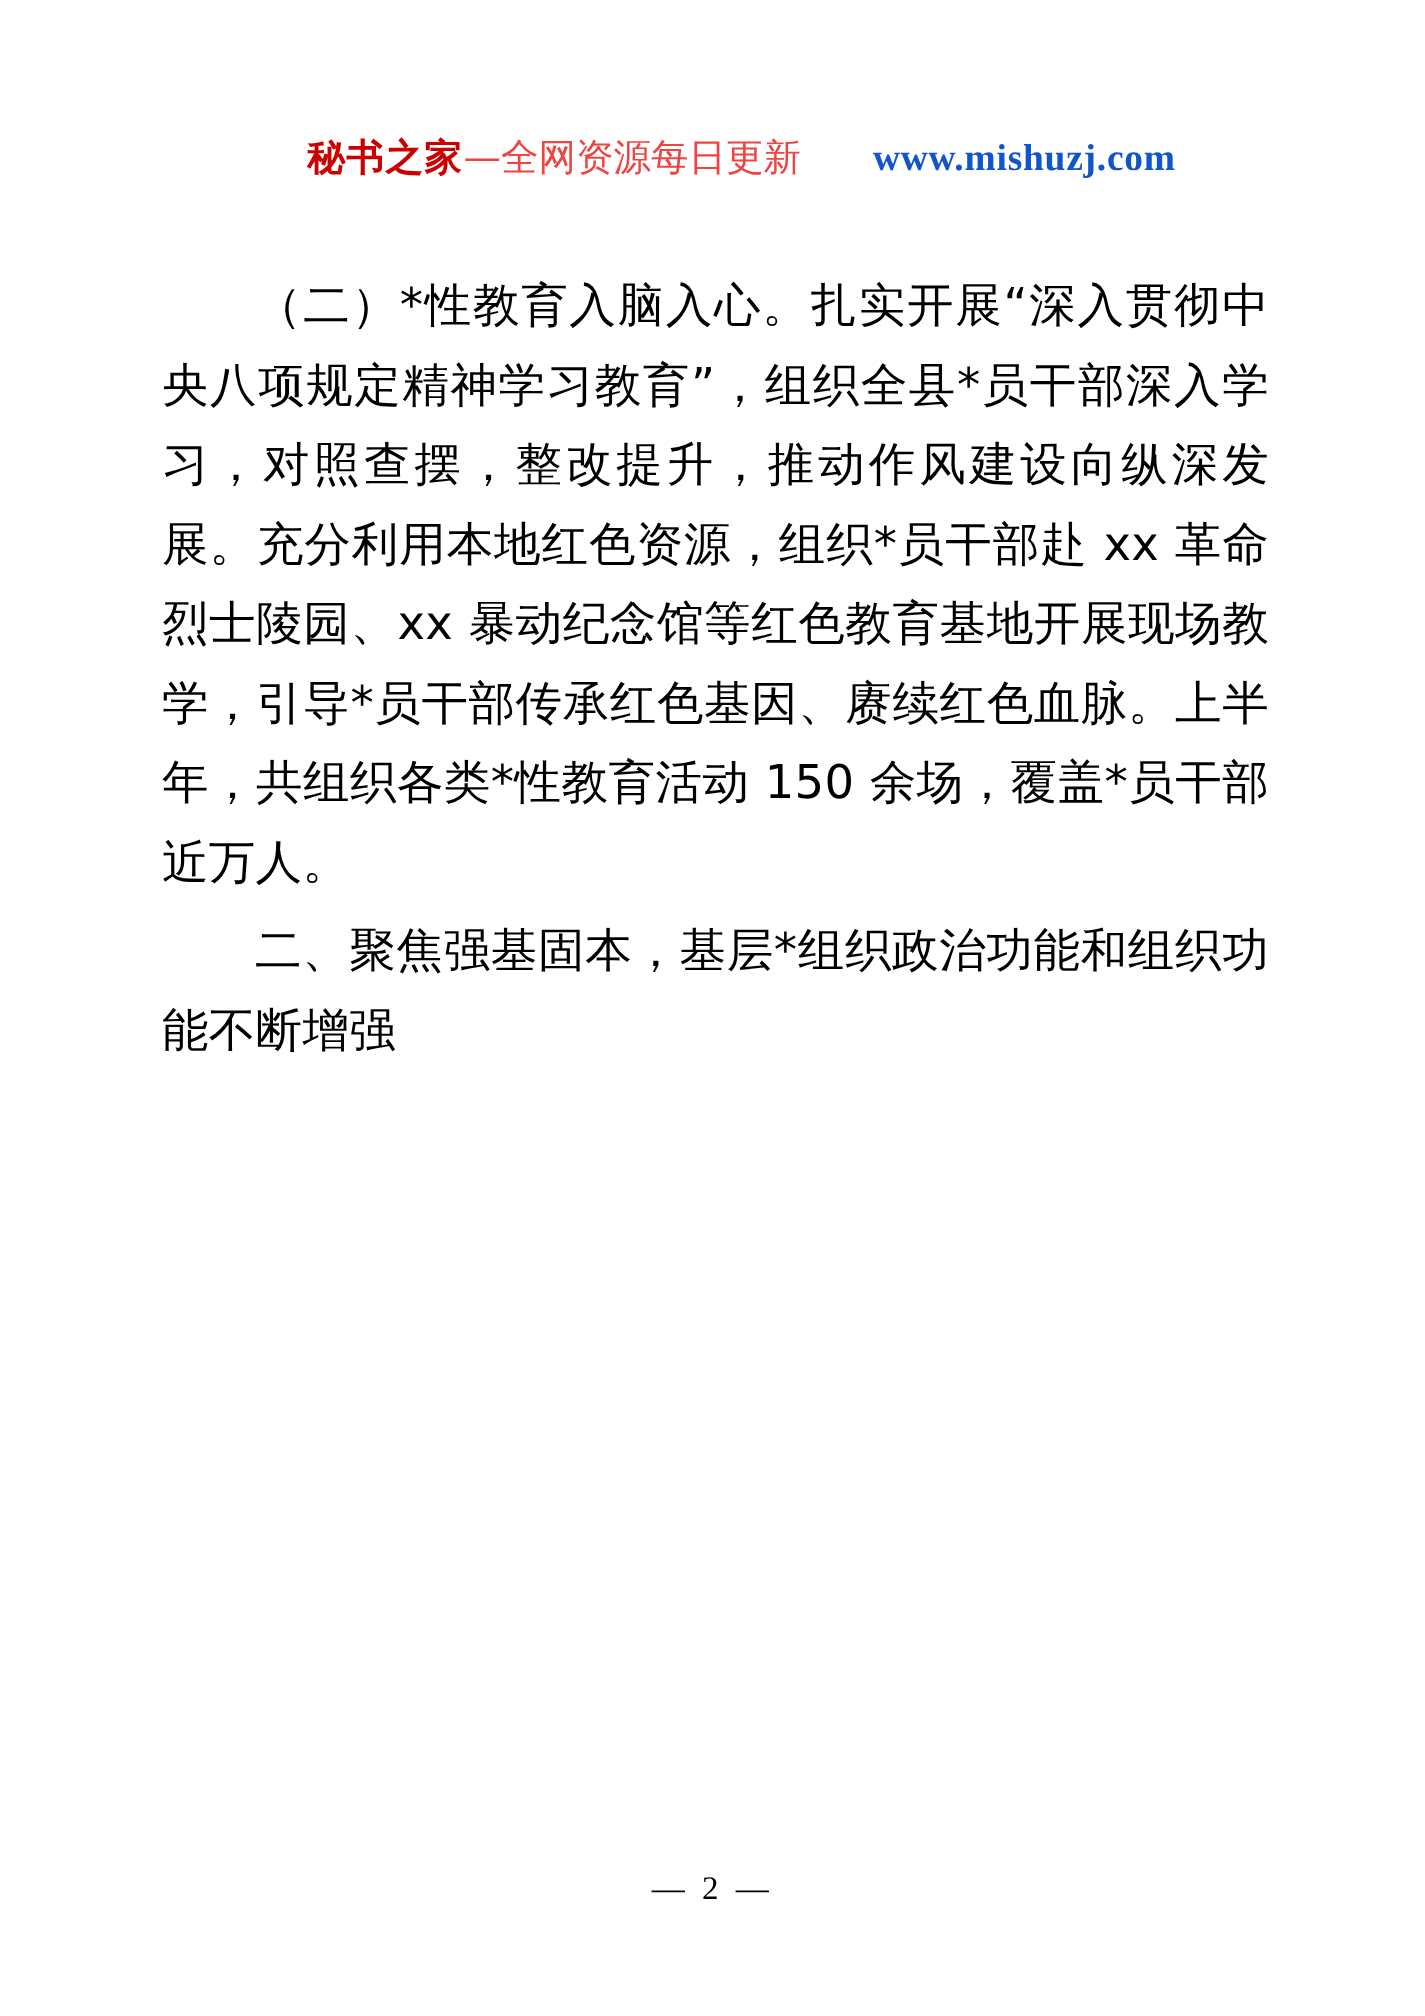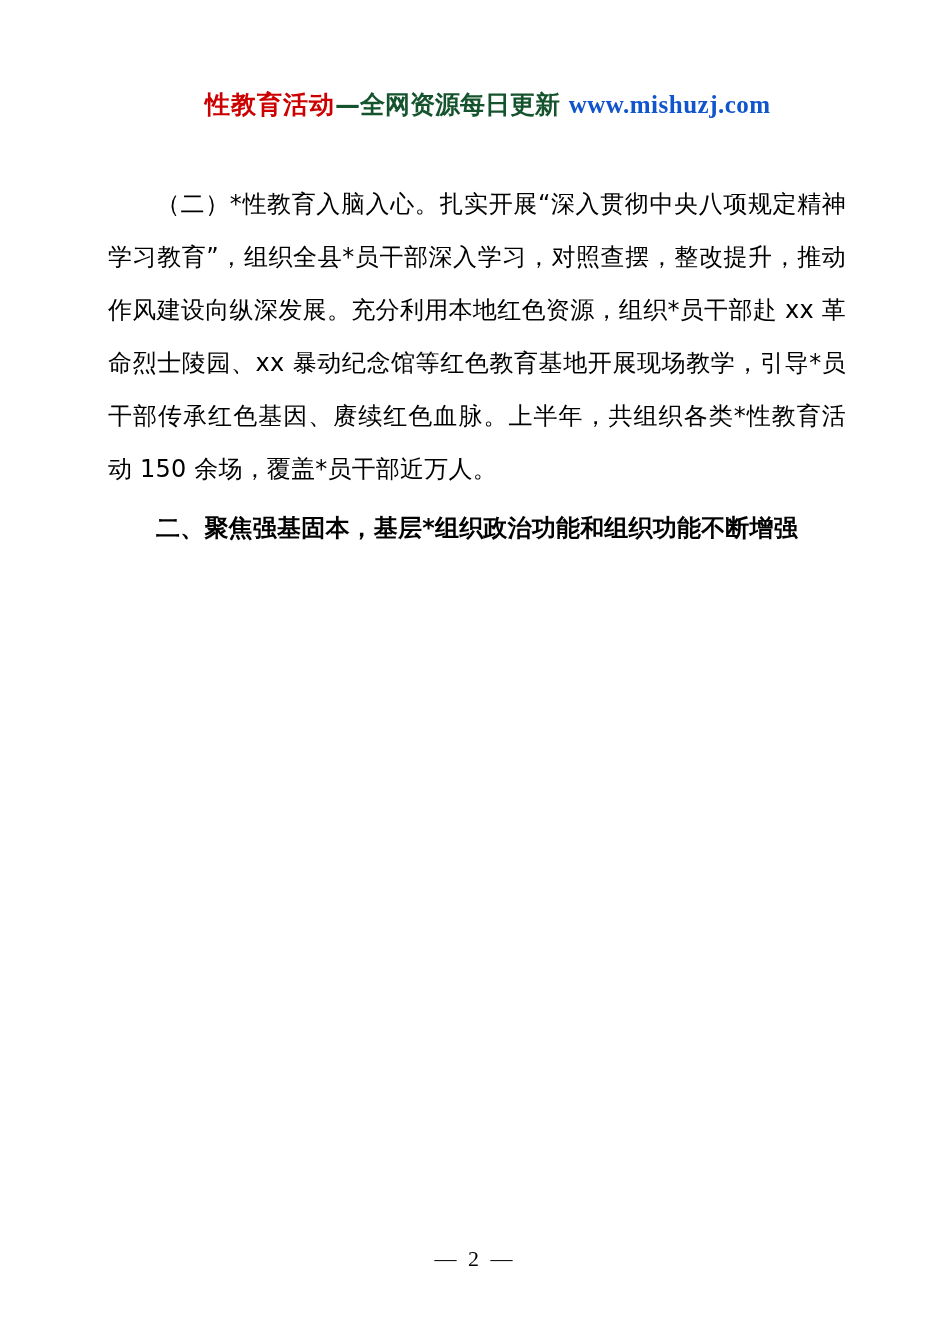--- a/index.html
+++ b/index.html
@@ -30,68 +30,69 @@
     line-height: 34px;
     white-space: nowrap;
     font-family: "DejaVu Sans", "Liberation Sans", sans-serif;
   }
   .header .brand {
     color: #cc0000;
     font-weight: bold;
     letter-spacing: 1px;
   }
   .header .tagline {
-    color: #14532d;
-    font-weight: bold;
+    color: #ef4444;
+    font-weight: normal;
     margin-top: 43px;
   }
   .header .site {
     color: #1155cc;
     font-weight: bold;
     font-family: "Liberation Serif", serif;
     letter-spacing: 0.5px;
+    margin-left: 40px;
   }
   .body-area {
     position: absolute;
     top: 178px;
     left: 108px;
     width: 738px;
   }
   p.para {
     margin: 0 0 6px 0;
-    font-size: 24px;
+    font-size: 31px;
     line-height: 53px;
     text-align: justify;
     text-justify: inter-ideograph;
     text-indent: 2em;
     font-family: "DejaVu Sans", "Liberation Sans", sans-serif;
     letter-spacing: 0.2px;
   }
   p.para.bold {
-    font-weight: bold;
+    font-weight: normal;
   }
   .footer {
     position: absolute;
     bottom: 72px;
     left: 0;
     width: 950px;
     text-align: center;
     font-size: 22px;
     color: #000;
     font-family: "Liberation Serif", serif;
     letter-spacing: 3px;
   }
 </style>
 </head>
 <body>
 
 <div class="page">
 
   <div class="header">
-    <span class="brand">性教育活动</span><span class="tagline">—全网资源每日更新 </span><span class="site">www.mishuzj.com</span>
+    <span class="brand">秘书之家</span><span class="tagline">—全网资源每日更新 </span><span class="site">www.mishuzj.com</span>
   </div>
 
   <div class="body-area">
     <p class="para">（二）*性教育入脑入心。扎实开展“深入贯彻中央八项规定精神学习教育”，组织全县*员干部深入学习，对照查摆，整改提升，推动作风建设向纵深发展。充分利用本地红色资源，组织*员干部赴 xx 革命烈士陵园、xx 暴动纪念馆等红色教育基地开展现场教学，引导*员干部传承红色基因、赓续红色血脉。上半年，共组织各类*性教育活动 150 余场，覆盖*员干部近万人。</p>
     <p class="para bold">二、聚焦强基固本，基层*组织政治功能和组织功能不断增强</p>
   </div>
 
   <div class="footer">— 2 —</div>
 
 </div>

